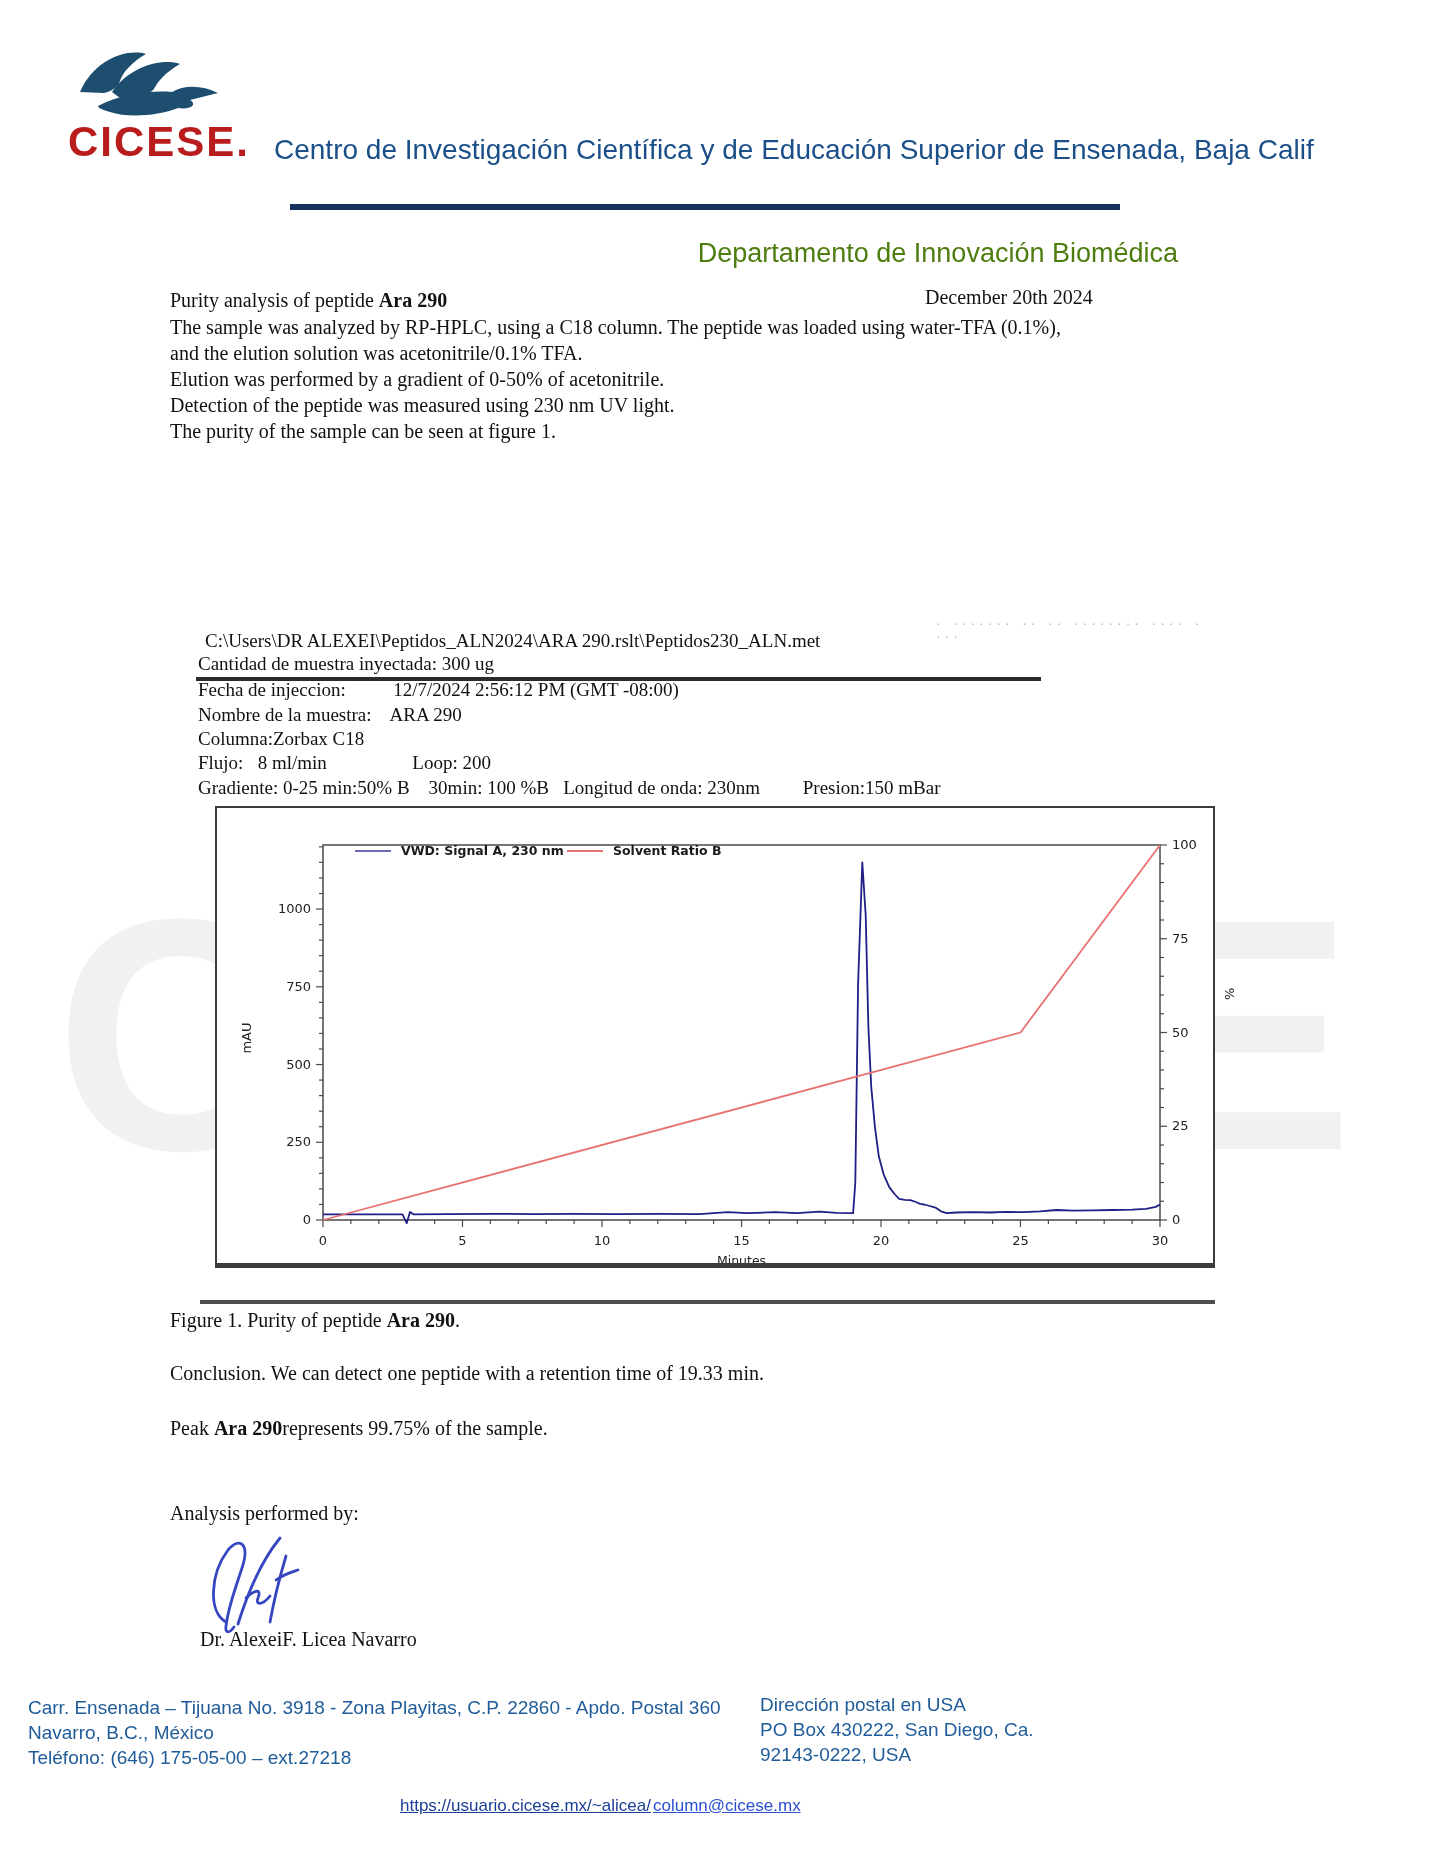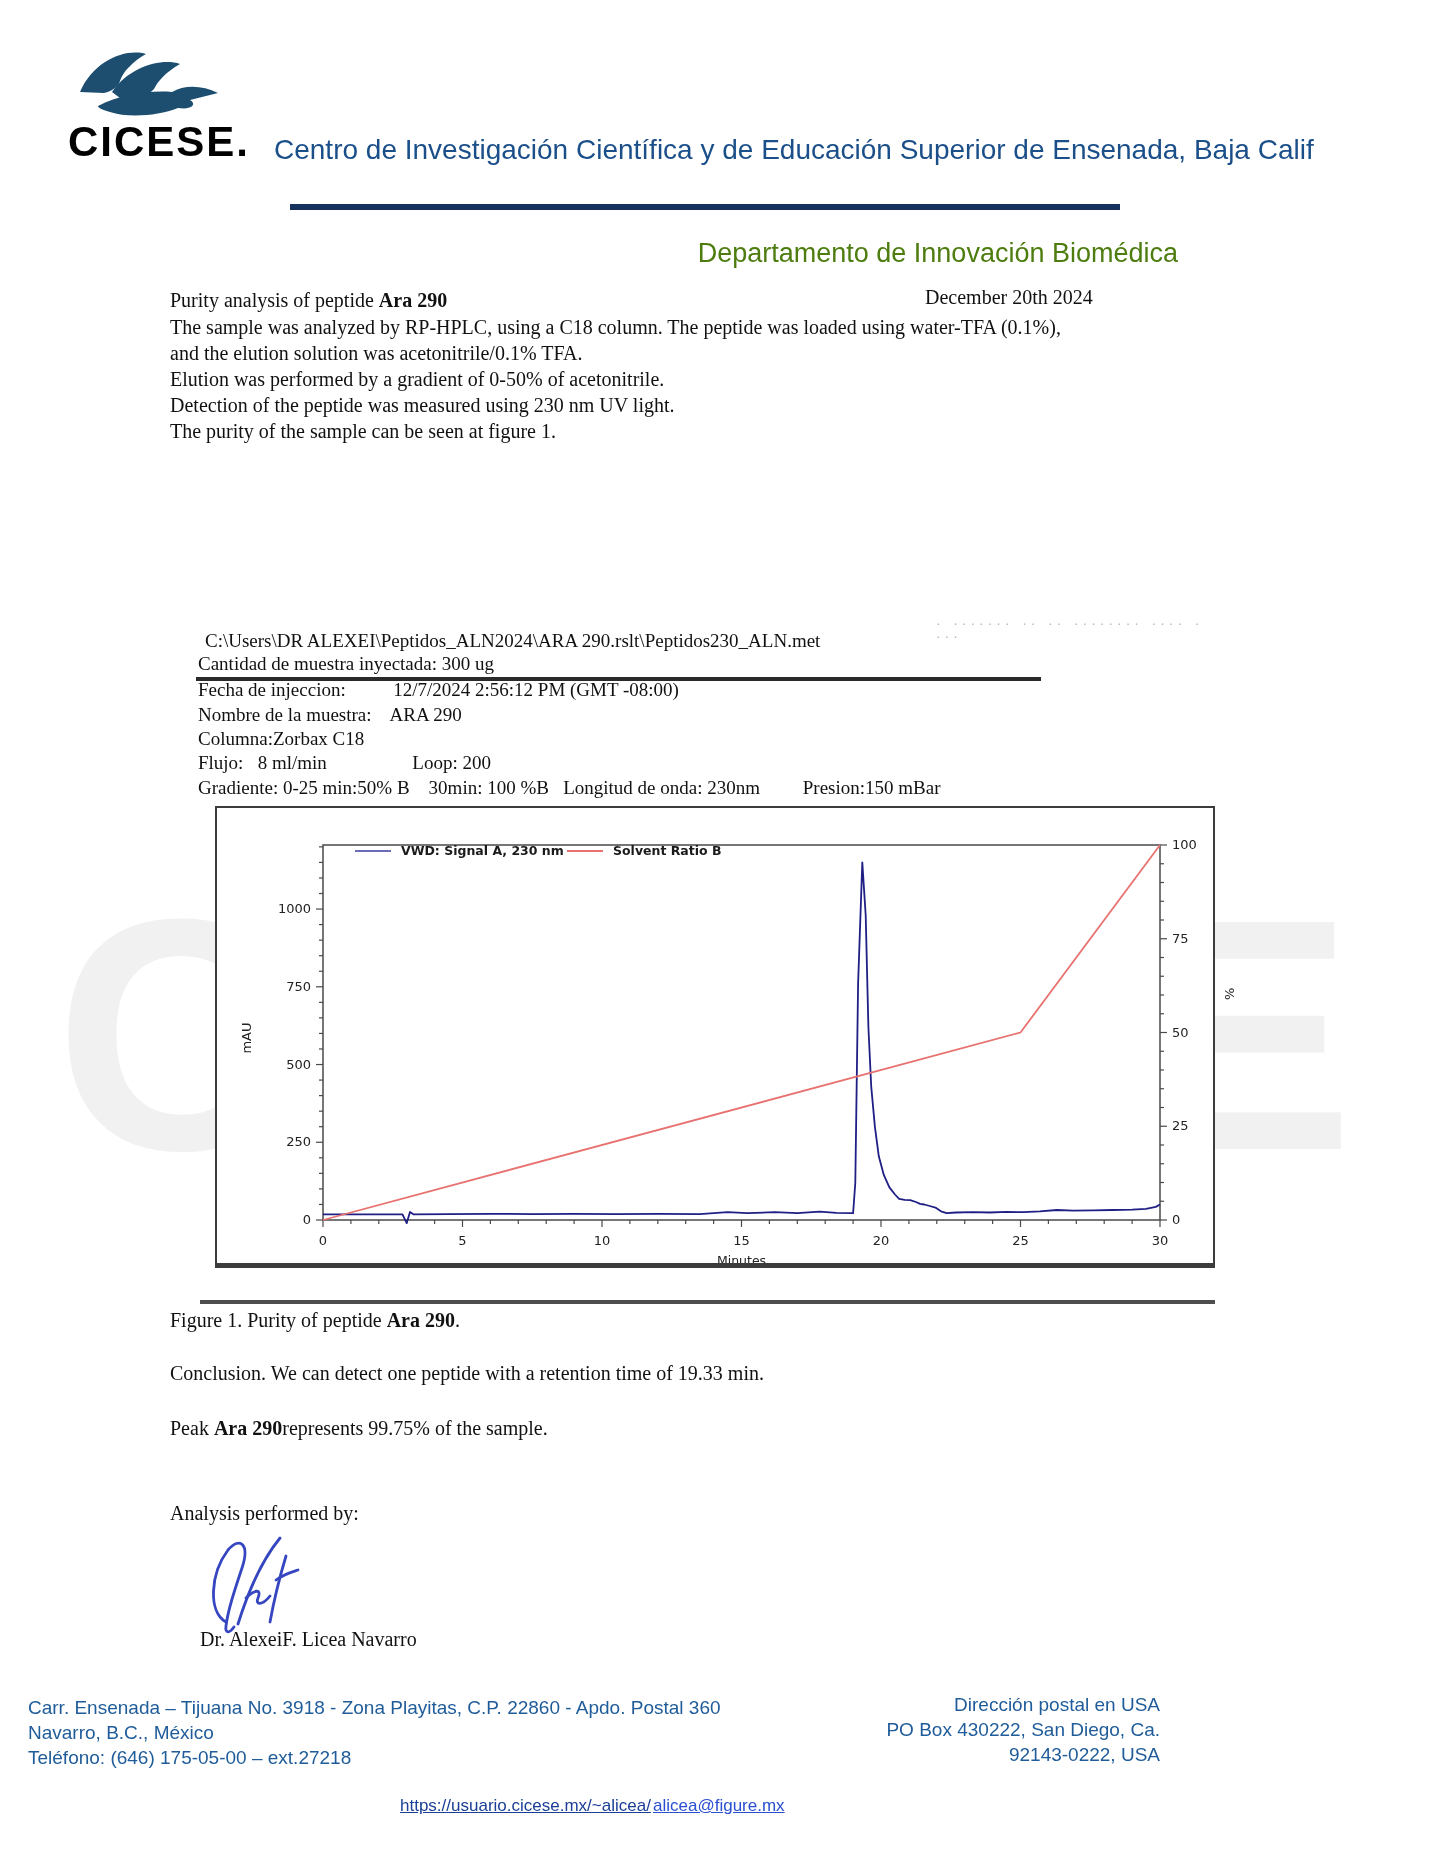--- a/index.html
+++ b/index.html
@@ -7,21 +7,21 @@
         font-family:"Liberation Serif",serif;color:#111;}
   .abs{position:absolute;}
   .serif{font-family:Liberation Serif, serif;}
   .pre{white-space:pre;}
   
   #watermark{left:55px;top:845px;font-family:"Liberation Sans",sans-serif;font-weight:bold;
              font-size:330px;letter-spacing:14px;color:rgba(60,60,60,0.07);z-index:0;white-space:nowrap;}
   
   #logo-svg{left:70px;top:48px;z-index:2;}
   #logo-word{left:68px;top:118px;font-family:"Liberation Sans",sans-serif;font-weight:bold;
-             font-size:42px;letter-spacing:2px;color:#000000;z-index:2;}
+             font-size:42px;letter-spacing:2px;color:#b91c1c;z-index:2;}
   #institution{left:274px;top:134px;font-size:28px;color:#1b4f8a;z-index:2;
                font-family:"Liberation Sans",sans-serif;white-space:nowrap;}
   #header-rule{left:290px;top:204px;width:830px;height:6px;background:#16325c;z-index:2;}
   #department{left:0px;top:238px;width:1178px;text-align:right;font-size:27px;color:#4d7c0f;
               font-family:Liberation Sans, sans-serif;z-index:2;}
   
   .doc-line{left:170px;font-size:20px;z-index:2;}
   #report-date{left:925px;top:286px;font-size:20px;z-index:2;}
   
   .artifact{color:#b9b9b9;font-size:11px;letter-spacing:2px;z-index:2;font-family:"DejaVu Sans Mono",monospace;}
@@ -35,21 +35,21 @@
   #pct-label{left:1222px;top:1000px;font-size:13px;color:#222;z-index:2;
              font-family:"DejaVu Sans",sans-serif;transform:rotate(-90deg);transform-origin:left top;}
   #figure-rule{left:200px;top:1300px;width:1015px;height:4px;background:#4e4e4e;z-index:2;}
   .b{font-weight:bold;}
   
   #sig-svg{left:188px;top:1534px;z-index:2;}
   .footer-blue{color:#1f5c99;font-family:"Liberation Sans",sans-serif;font-size:19px;z-index:2;}
   .flink{font-family:"Liberation Sans",sans-serif;font-size:17px;text-decoration:underline;z-index:2;margin-top:35px;}
   #link-web{left:400px;top:1761px;color:#1b3f96;}
   #link-mail{left:653px;top:1761px;color:#2a4fd0;}
-  #footer-right{left:760px;top:1692px;width:400px;text-align:right;line-height:25px;}
+  #footer-right{left:760px;top:1692px;width:400px;text-align:left;line-height:25px;}
   a{cursor:pointer;}
 </style>
 </head>
 <body>
 
 <div id="page">
 
   <div id="watermark" class="abs">CICESE</div>
 
   <svg id="logo-svg" class="abs" width="160" height="80" viewBox="0 0 160 80">
@@ -214,15 +214,15 @@
   <div class="abs footer-blue" style="left:28px;top:1722px">Navarro, B.C., México</div>
   <div class="abs footer-blue" style="left:28px;top:1747px">Teléfono: (646) 175-05-00 – ext.27218</div>
 
   <div id="footer-right" class="abs footer-blue">
     <div>Dirección postal en USA</div>
     <div>PO Box 430222, San Diego, Ca.</div>
     <div>92143-0222, USA</div>
   </div>
 
   <a id="link-web" class="abs flink">https://usuario.cicese.mx/~alicea/</a>
-  <a id="link-mail" class="abs flink">alicea@figure.mx</a>
+  <a id="link-mail" class="abs flink">column@cicese.mx</a>
 
 </div>
 
 </body></html>

